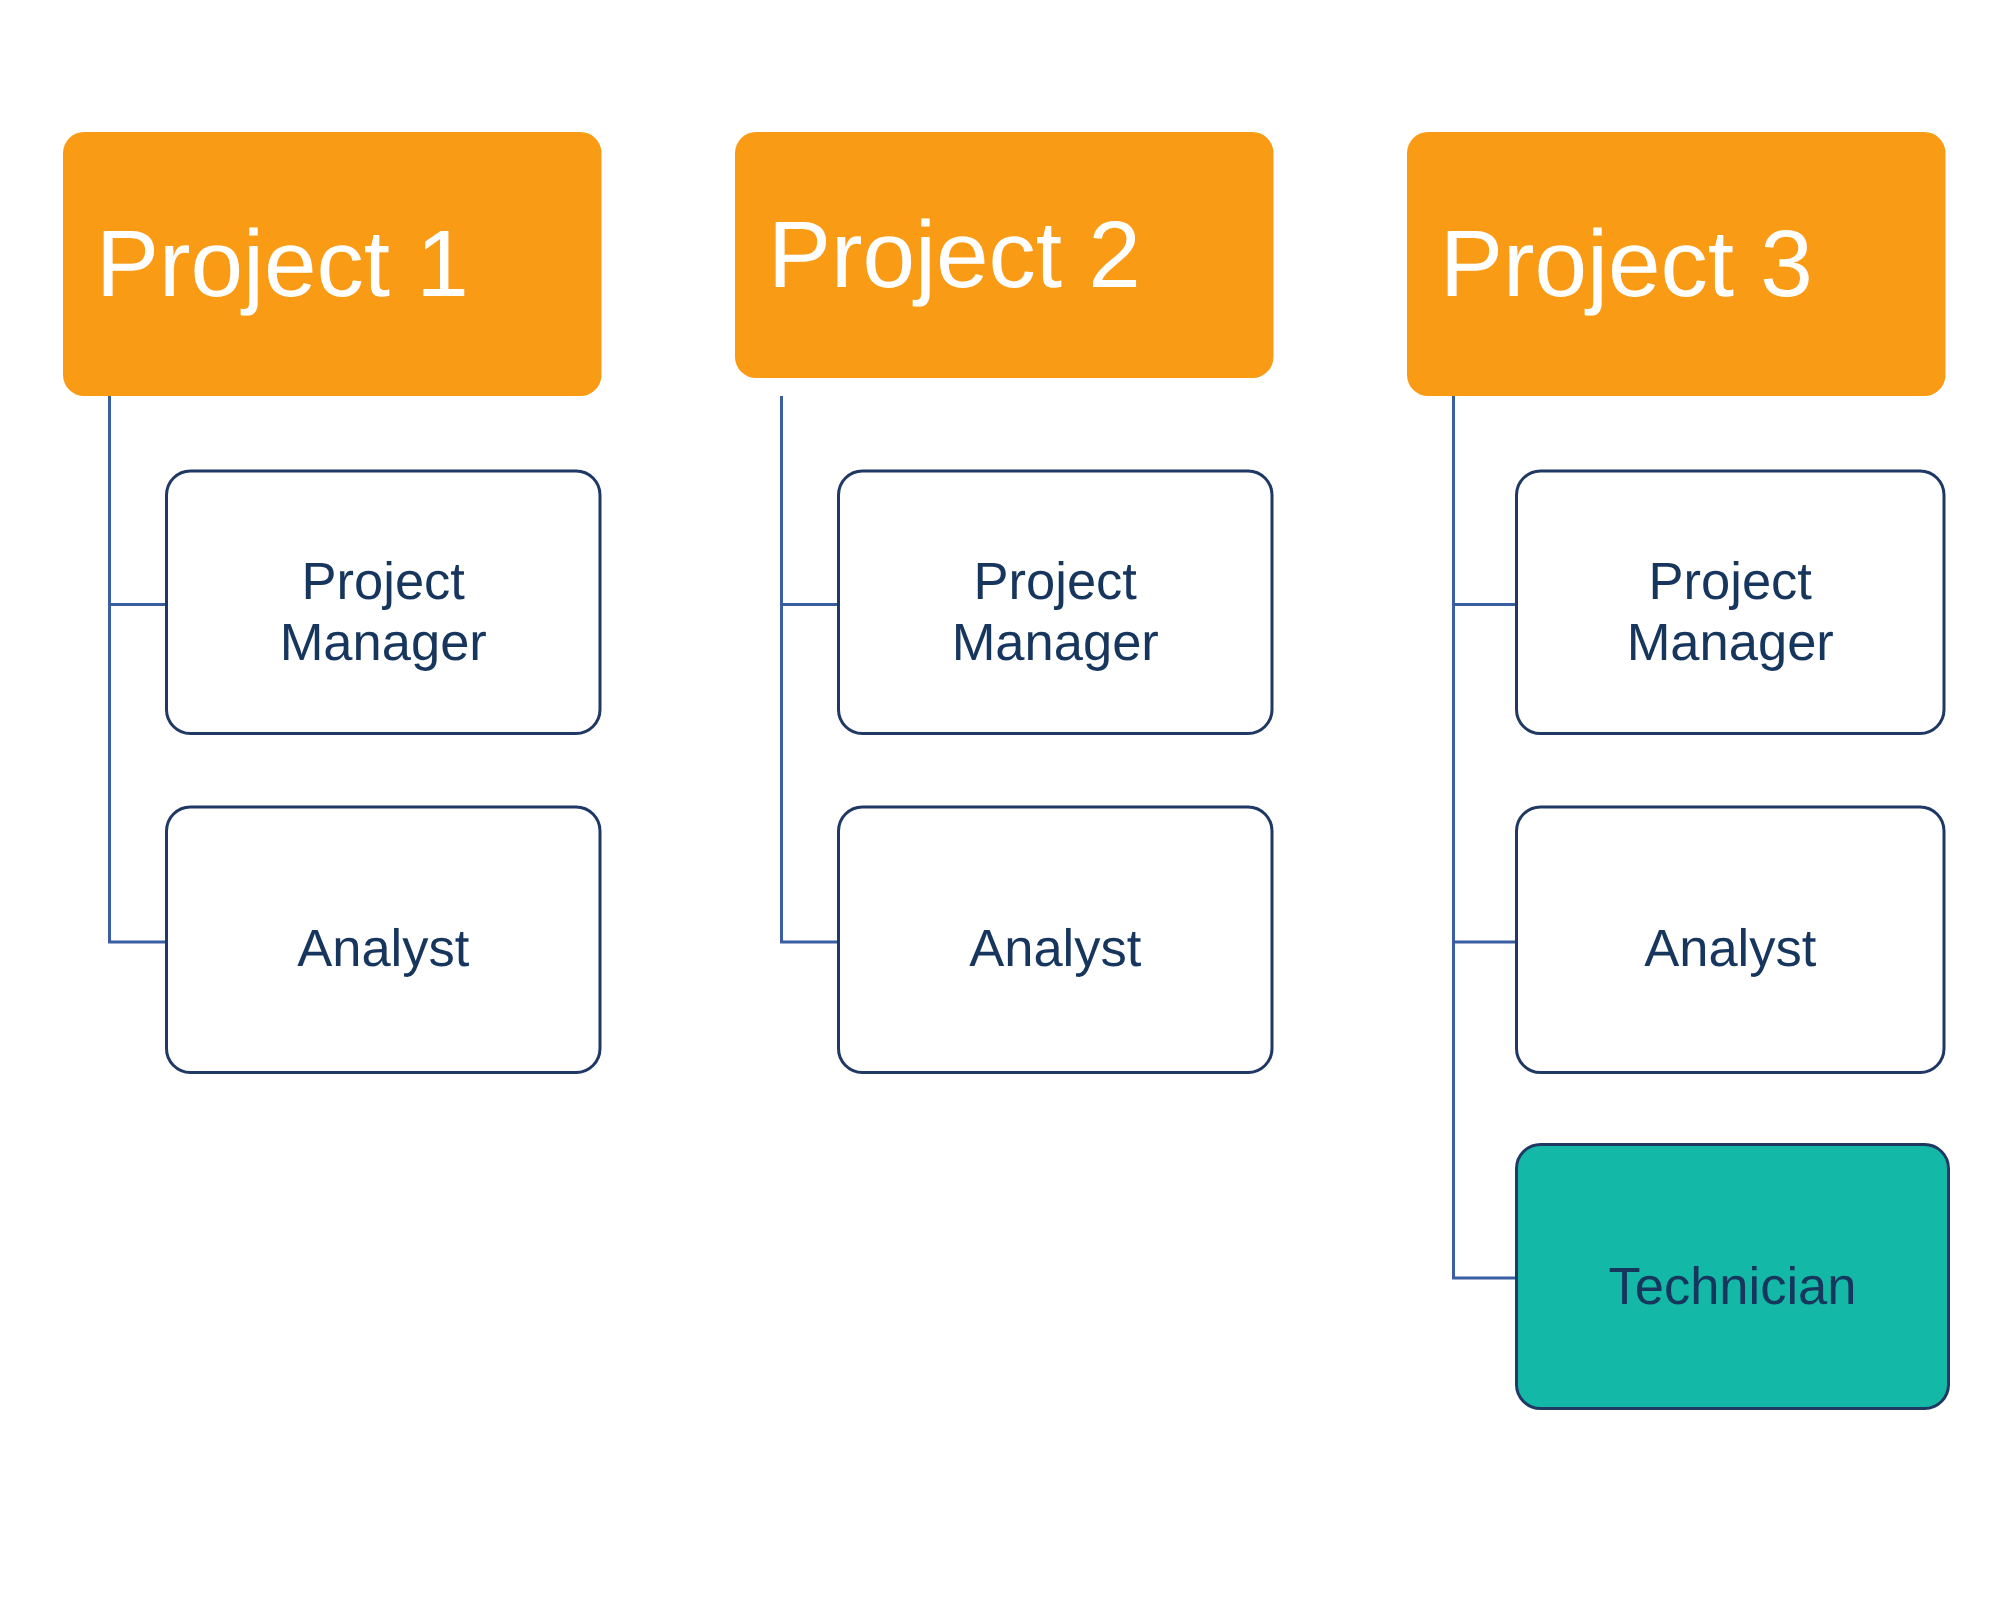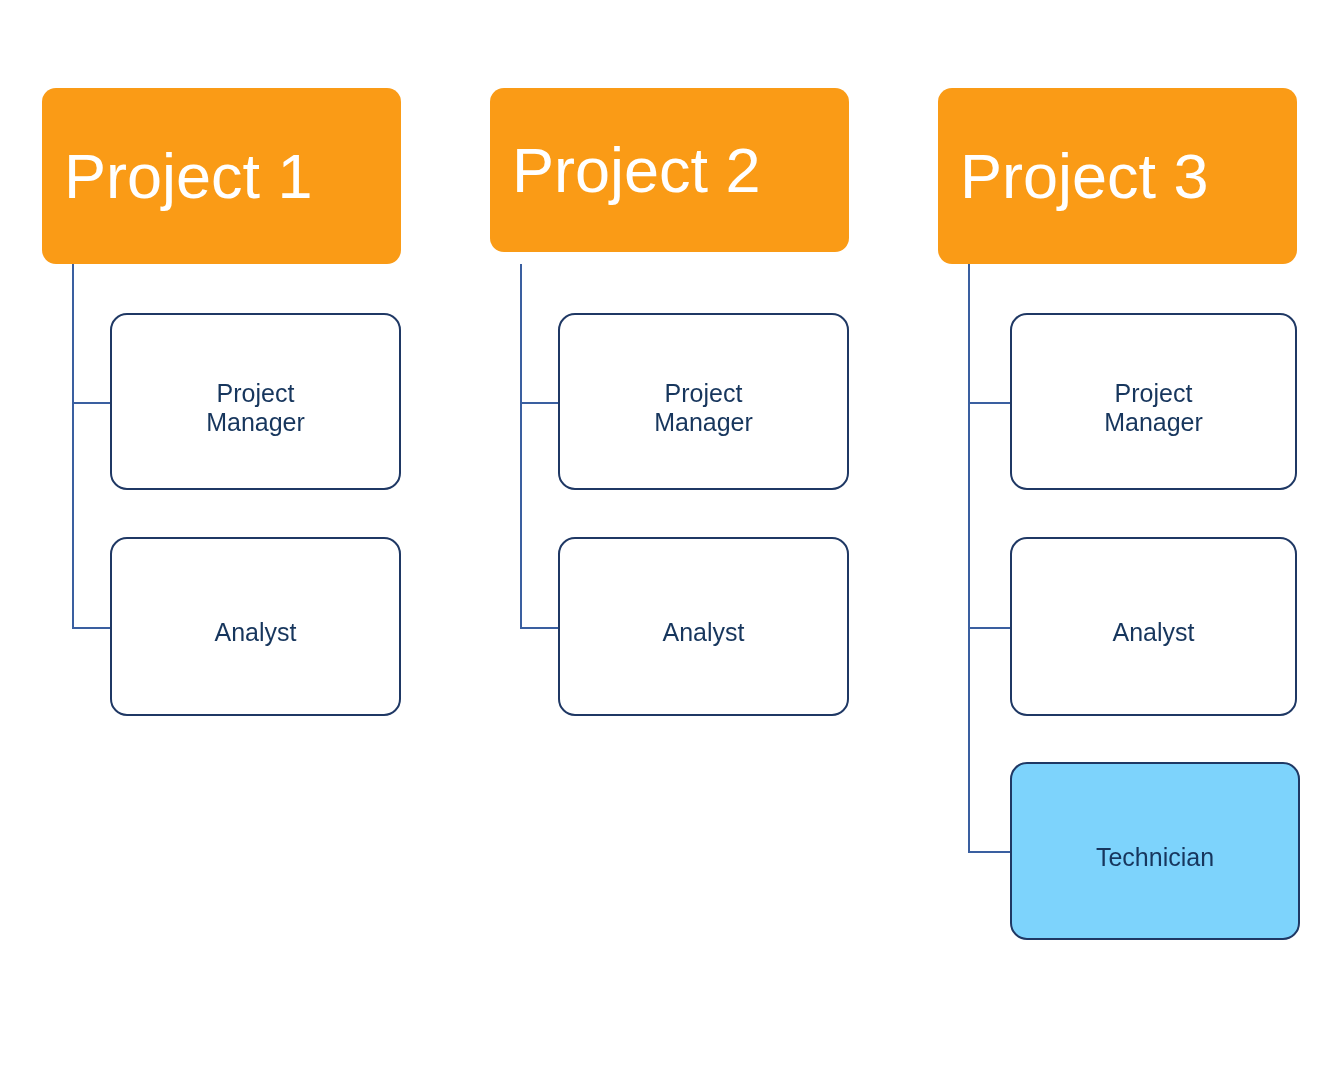--- a/index.html
+++ b/index.html
@@ -46,21 +46,21 @@
     background: #ffffff;
     border: 2.5px solid #1F3864;
     border-radius: 17px;
     display: flex;
     align-items: center;
     justify-content: center;
     text-align: center;
   }
   .role-box .role-label {
     color: #17365D;
-    font-size: 25px;
+    font-size: 35px;
     line-height: 1.18;
     font-weight: 400;
     white-space: pre-line;
     margin-top: 13px;
   }
 
   
   .conn-v {
     position: absolute;
     width: 2px;
@@ -109,16 +109,16 @@
     <div class="project-box" style="left: 938px; top: 88px; width: 359px; height: 176px; background: rgb(250, 155, 22);">
       <span class="project-label" style="color: rgb(255, 255, 255);">Project 3</span>
     </div>
     <div class="role-box" style="left: 1010px; top: 313px; width: 287px; height: 177px; border-color: rgb(31, 56, 100); background: rgb(255, 255, 255);">
       <span class="role-label" style="color: rgb(23, 54, 93);">Project
 Manager</span>
     </div>
     <div class="role-box" style="left: 1010px; top: 537px; width: 287px; height: 179px; border-color: rgb(31, 56, 100); background: rgb(255, 255, 255);">
       <span class="role-label" style="color: rgb(23, 54, 93);">Analyst</span>
     </div>
-    <div class="role-box" style="left: 1010px; top: 762px; width: 290px; height: 178px; border-color: rgb(31, 56, 100); background: #7dd3fc;">
+    <div class="role-box" style="left: 1010px; top: 762px; width: 290px; height: 178px; border-color: rgb(31, 56, 100); background: #14b8a6;">
       <span class="role-label" style="color: rgb(23, 54, 93);">Technician</span>
     </div>
   </div>
 
 </body></html>

